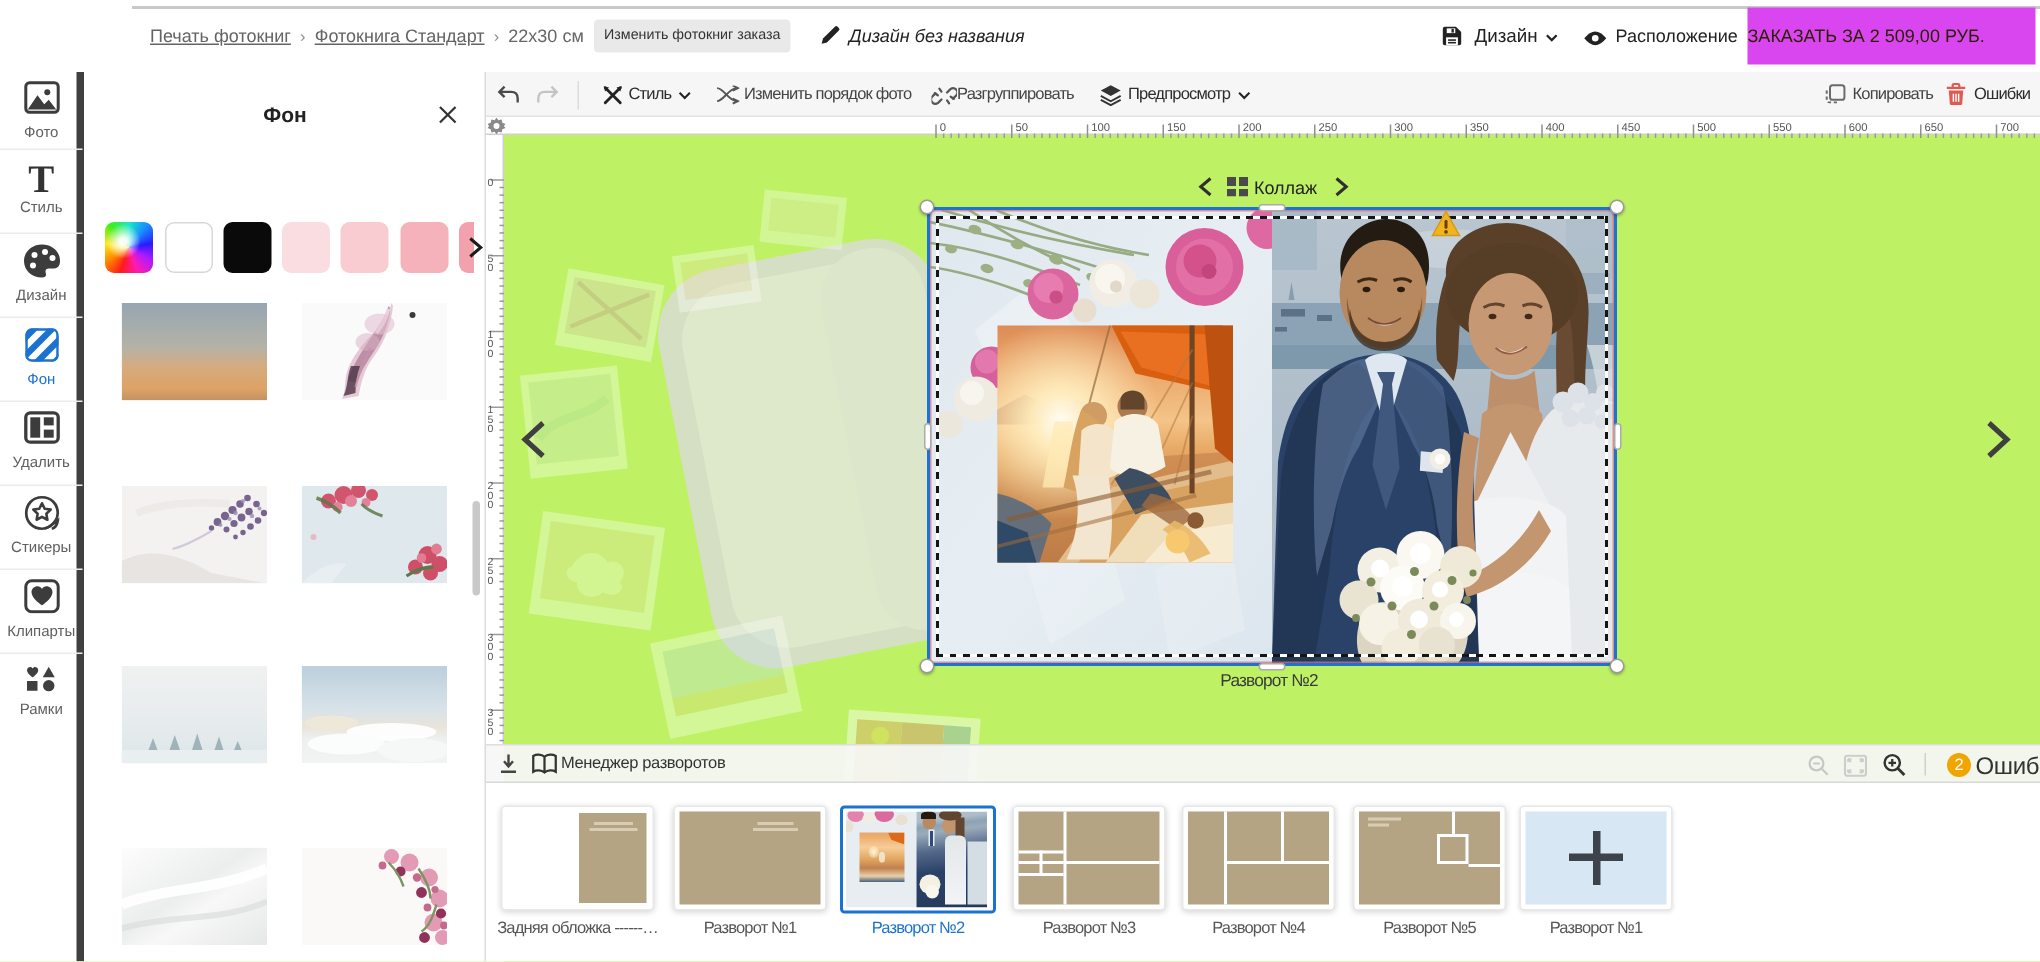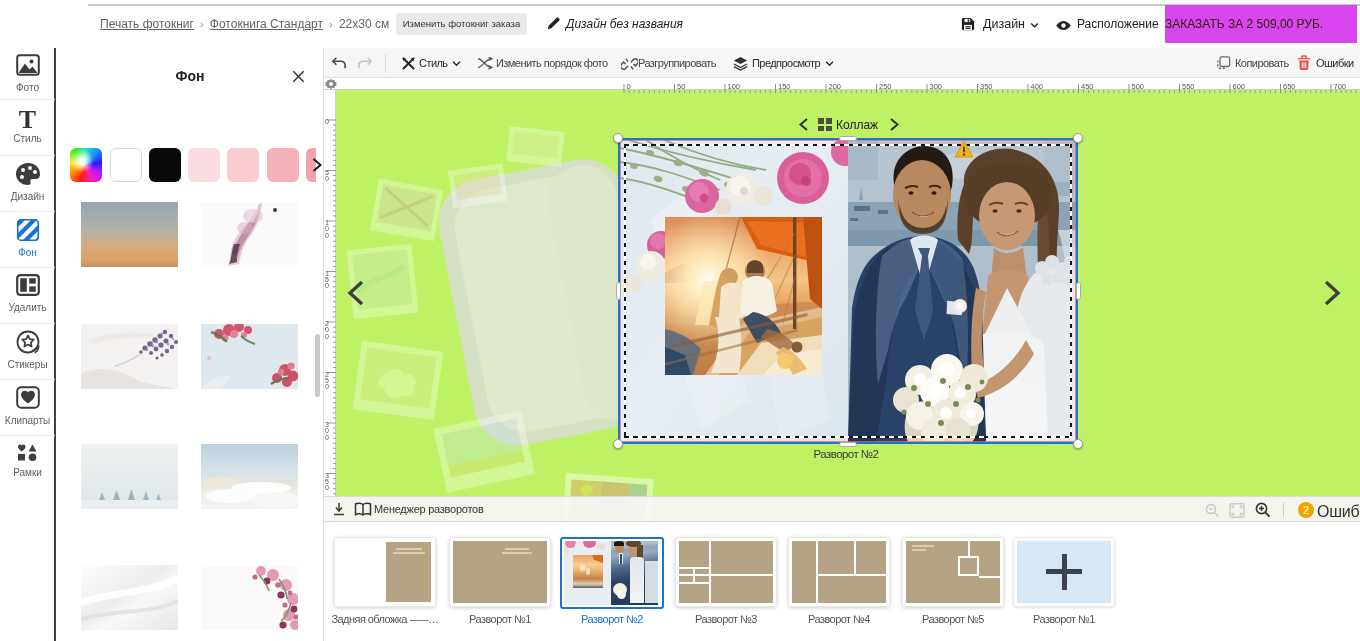--- a/index.html
+++ b/index.html
@@ -23,21 +23,21 @@
 
 #canvas{position:absolute;left:336px;top:90px;width:1024px;height:556px;background:#bef264;z-index:5;overflow:hidden}
 
 #bottombar{position:absolute;left:324px;top:496px;width:1036px;height:26px;background:rgba(246,246,246,.93);border-top:1px solid #ddd;border-bottom:1px solid #d8d8d8;z-index:12}
 
 #thumbs{position:absolute;left:324px;top:522px;width:1036px;height:119px;background:#fff;z-index:12}
 .tcard{position:absolute;top:15px;background:#fff;border:1px solid #e8e8e8;border-radius:3px;box-shadow:0 1px 4px rgba(0,0,0,.18);padding:3px}
 .tlabel{position:absolute;top:91px;font-size:11px;letter-spacing:-0.55px;color:#565656;text-align:center;white-space:nowrap}
 .tan{background:#b5a484;width:100%;height:100%}
 
-#sidebar{position:absolute;left:0;top:48px;width:56px;height:593px;background:#fff;border-right:2px solid #404040;z-index:30}
+#sidebar{position:absolute;left:0;top:48px;width:56px;height:593px;background:#fff;border-right:5px solid #404040;z-index:30}
 .sitem{position:absolute;left:0;width:55px;text-align:center}
 .slabel{font-size:10px;color:#5f5f5f;margin-top:2px}
 
 #panel{position:absolute;left:56px;top:48px;width:268px;height:593px;background:#fff;border-right:1px solid #dcdcdc;z-index:25}
 #loadbtn{position:absolute;left:13px;top:55px;width:241px;height:30px;background:#f7a80d;border-radius:5px;color:#fff;text-align:center;line-height:30px;font-size:12px;letter-spacing:.2px}
 .sw{position:absolute;top:100px;width:32px;height:34px;border-radius:6px}
 .bgthumb{position:absolute;width:97px;height:65px;overflow:hidden}
 </style>
 </head>
 <body>

